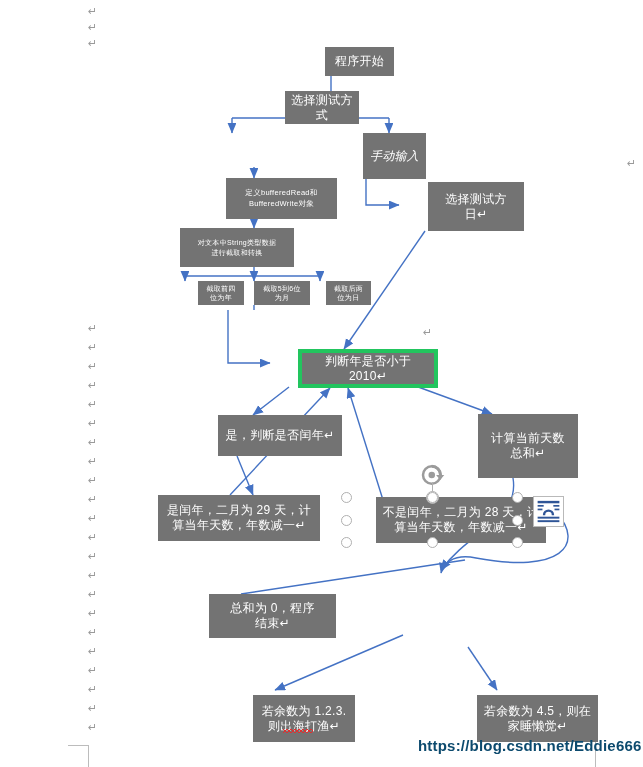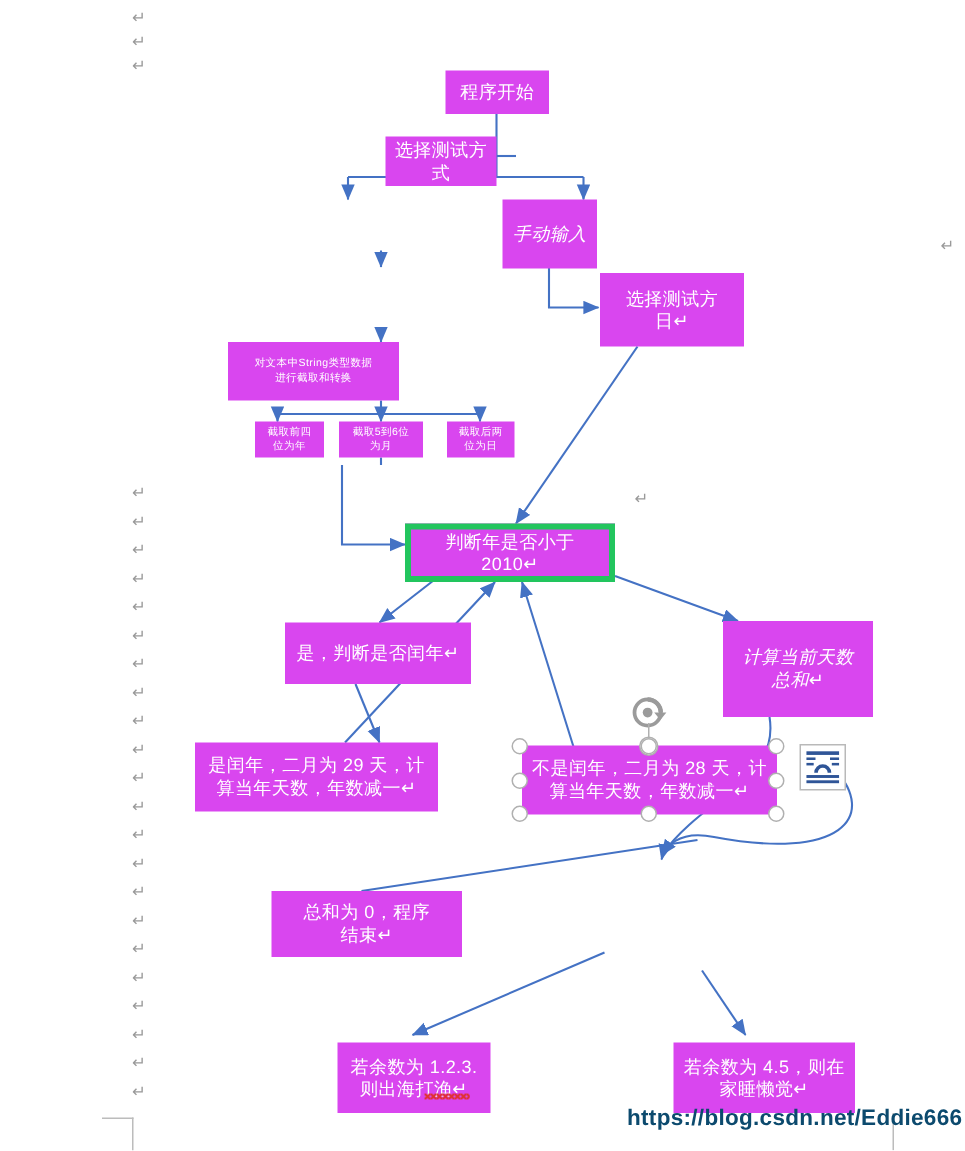--- a/index.html
+++ b/index.html
@@ -14,31 +14,32 @@
     position: relative;
     width: 643px;
     height: 767px;
     background: #ffffff;
     overflow: hidden;
   }
 
   
   .node {
     position: absolute;
-    background: #d946ef;
+    background: #737373;
     color: #ffffff;
     display: flex;
     align-items: center;
     justify-content: center;
     text-align: center;
     box-sizing: border-box;
     line-height: 1.25;
     font-size: 12px;
     letter-spacing: .3px;
     padding: 2px 3px;
+    margin-left: 28px;
   }
   .node.small    { font-size: 7.5px; line-height: 1.35; }
   .node.tiny     { font-size: 7px;  line-height: 1.35; }
   .node.emph     { border: 4px solid #22c55e; }
 
   
   #wires {
     position: absolute;
     left: 0; top: 0;
     width: 643px; height: 767px;
@@ -181,38 +182,40 @@
 
   <div class="node" style="left:257px; top:91px; width:74px; height:33px; white-space:pre-line;">选择测试方
 式</div>
 
 
   <div class="node" style="left:335px; top:133px; width:63px; height:46px;font-style:italic;">手动输入</div>
 
   <div class="node" style="left:400px; top:182px; width:96px; height:49px; white-space:pre-line;">选择测试方
 日↵</div>
 
+  <div class="node small" style="left:198px; top:178px; width:111px; height:41px; white-space:pre-line;">定义bufferedRead和
+BufferedWrite对象</div>
 
   <div class="node tiny" style="left:152px; top:228px; width:114px; height:39px; white-space:pre-line;">对文本中String类型数据
 进行截取和转换</div>
 
   <div class="node tiny" style="left:170px; top:281px; width:46px; height:24px; white-space:pre-line;">截取前四
 位为年</div>
 
   <div class="node tiny" style="left:226px; top:281px; width:56px; height:24px; white-space:pre-line;">截取5到6位
 为月</div>
 
   <div class="node tiny" style="left:298px; top:281px; width:45px; height:24px; white-space:pre-line;">截取后两
 位为日</div>
 
   <div class="node emph" style="left:270px; top:349px; width:140px; height:39px;">判断年是否小于 2010↵</div>
 
   <div class="node" style="left:190px; top:415px; width:124px; height:41px;">是，判断是否闰年↵</div>
 
-  <div class="node" style="left:482px; top:414px; width:100px; height:64px; white-space:pre-line;font-style:italic;">计算当前天数
+  <div class="node" style="left:450px; top:414px; width:100px; height:64px; white-space:pre-line;">计算当前天数
 总和↵</div>
 
   <div class="node" style="left:130px; top:495px; width:162px; height:46px; white-space:pre-line;">是闰年，二月为 29 天，计
 算当年天数，年数减一↵</div>
 
   <div class="node" style="left:348px; top:497px; width:170px; height:46px; white-space:pre-line;">不是闰年，二月为 28 天，计
 算当年天数，年数减一↵</div>
 
   <div class="node" style="left:181px; top:594px; width:127px; height:44px; white-space:pre-line;">总和为 0，程序
 结束↵</div>

